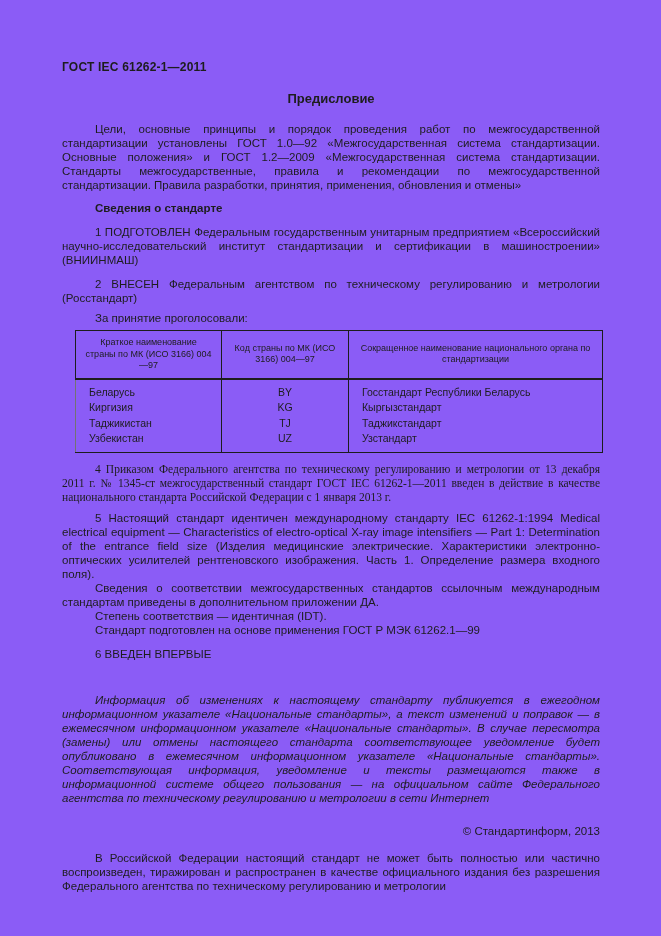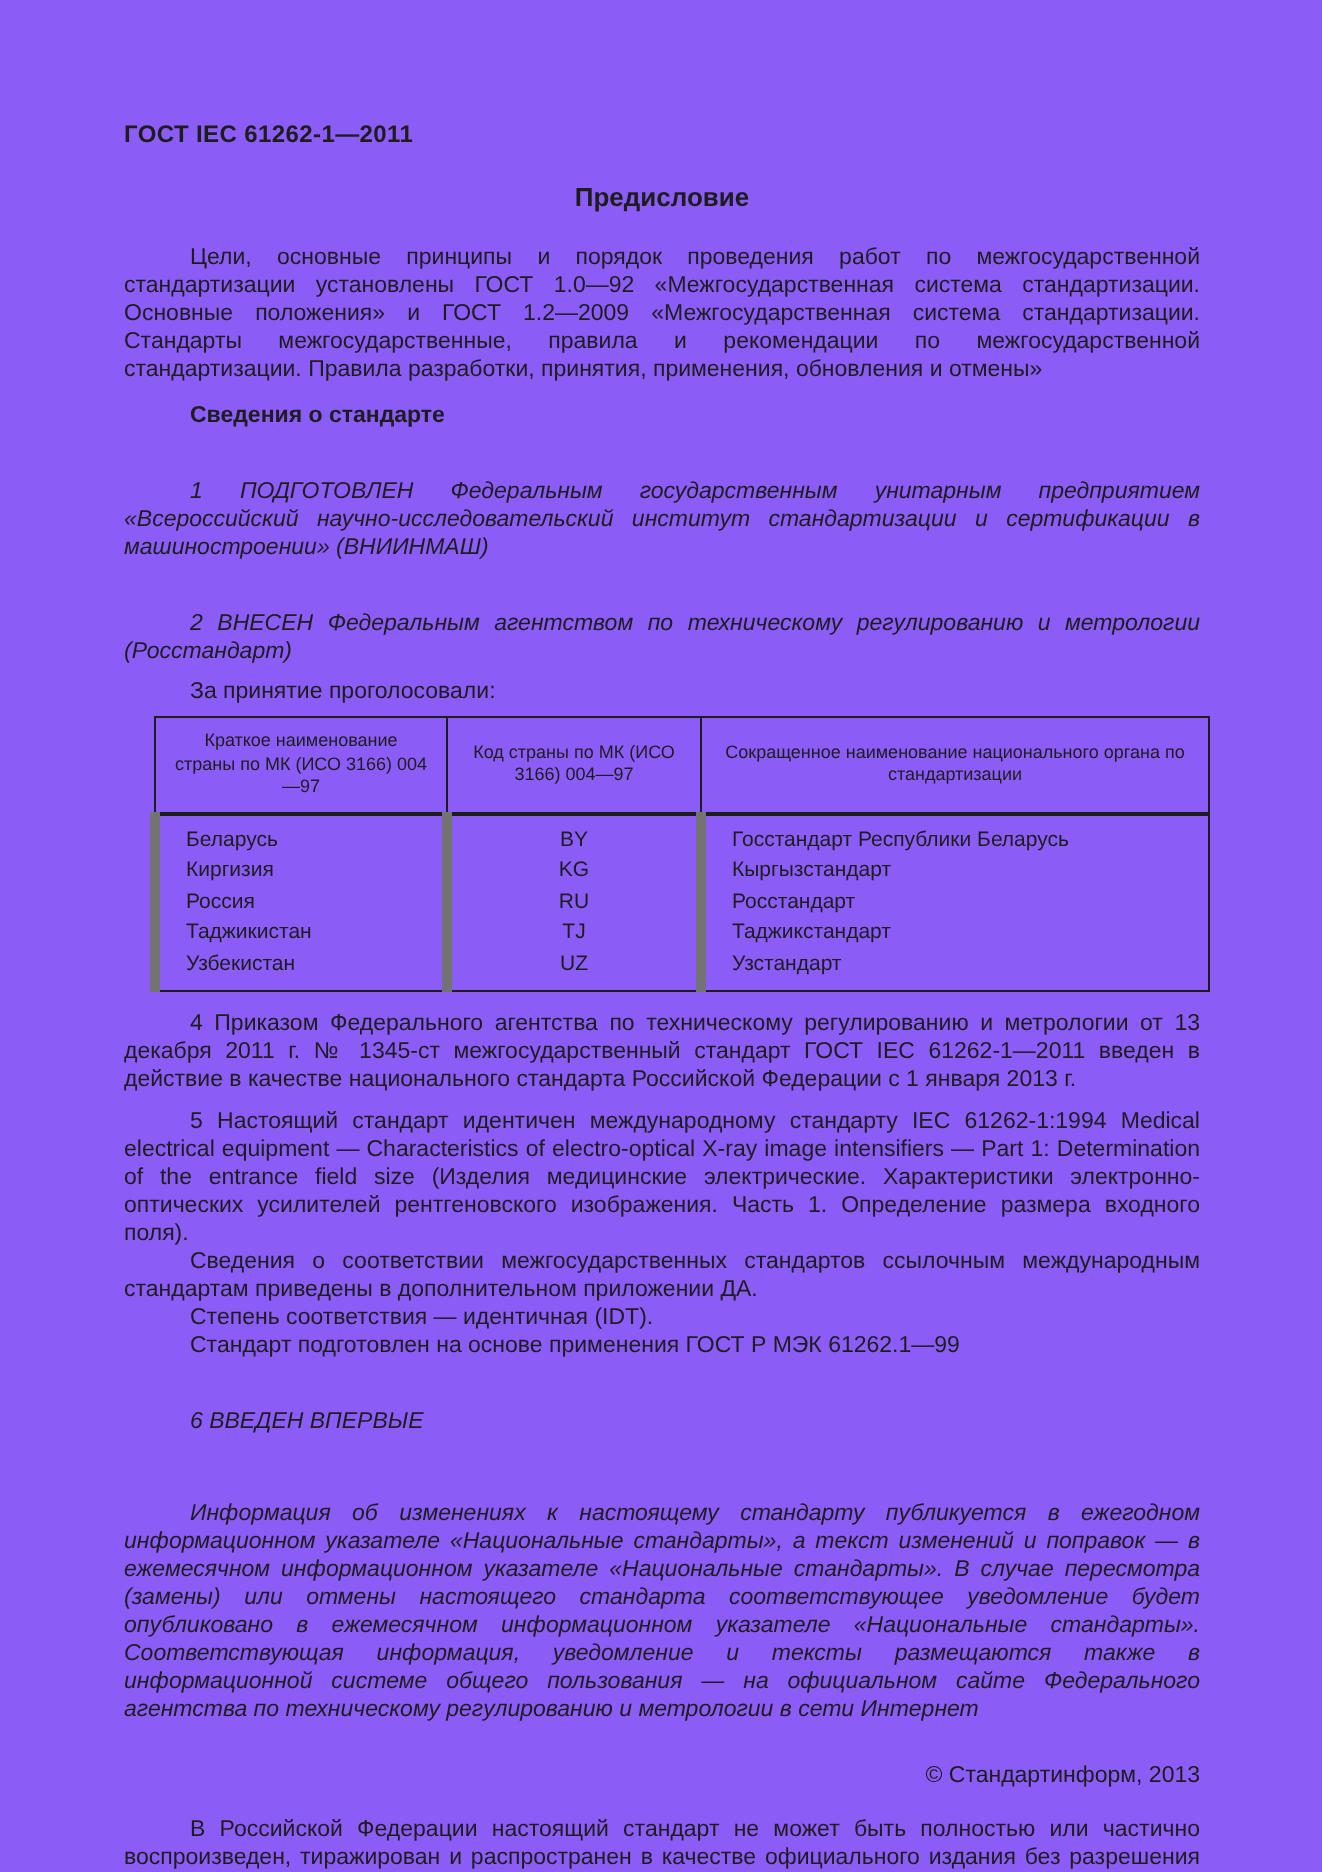--- a/index.html
+++ b/index.html
@@ -28,22 +28,22 @@
     margin-top: 17px;
   }
   .para {
     font-size: 11.5px;
     line-height: 14px;
     text-align: justify;
     text-indent: 33px;
     margin: 0;
   }
   .mt-16 { margin-top: 16px; }
-  .mt-9  { margin-top: 9px; }
-  .mt-8  { margin-top: 24px; font-style: italic; }
+  .mt-9  { margin-top: 9px; font-family: Liberation Serif, serif; }
+  .mt-8  { margin-top: 10px; }
   .mt-7  { margin-top: 7px; }
   .mt-6  { margin-top: 6px; }
   .mt-13 { margin-top: 13px; }
   .section-heading {
     font-size: 11.5px;
     line-height: 14px;
     font-weight: bold;
     text-indent: 33px;
     margin: 9px 0 0 0;
   }
@@ -60,21 +60,21 @@
     line-height: 11.5px;
     text-align: center;
     vertical-align: middle;
     border: 1px solid #1d1d1d;
     border-bottom: 2.5px solid #1d1d1d;
     padding: 6px 8px;
   }
   table.vote td {
     font-size: 10.5px;
     line-height: 15.5px;
-    border-left: 5px solid #737373;
+    border-left: 1px solid #737373;
     border-right: 1px solid #1d1d1d;
     padding: 0 6px 0 13px;
     vertical-align: top;
   }
   table.vote td.center { text-align: center; padding: 0 4px; }
   table.vote tbody tr:first-child td { padding-top: 5px; }
   table.vote tbody tr:last-child td {
     padding-bottom: 5px;
     border-bottom: 1px solid #1d1d1d;
   }
@@ -130,25 +130,20 @@
         <td>Беларусь</td>
         <td class="center">BY</td>
         <td>Госстандарт Республики Беларусь</td>
       </tr>
       <tr>
         <td>Киргизия</td>
         <td class="center">KG</td>
         <td>Кыргызстандарт</td>
       </tr>
       <tr>
-        <td>Россия</td>
-        <td class="center">RU</td>
-        <td>Росстандарт</td>
-      </tr>
-      <tr>
         <td>Таджикистан</td>
         <td class="center">TJ</td>
         <td>Таджикстандарт</td>
       </tr>
       <tr>
         <td>Узбекистан</td>
         <td class="center">UZ</td>
         <td>Узстандарт</td>
       </tr>
     </tbody>

